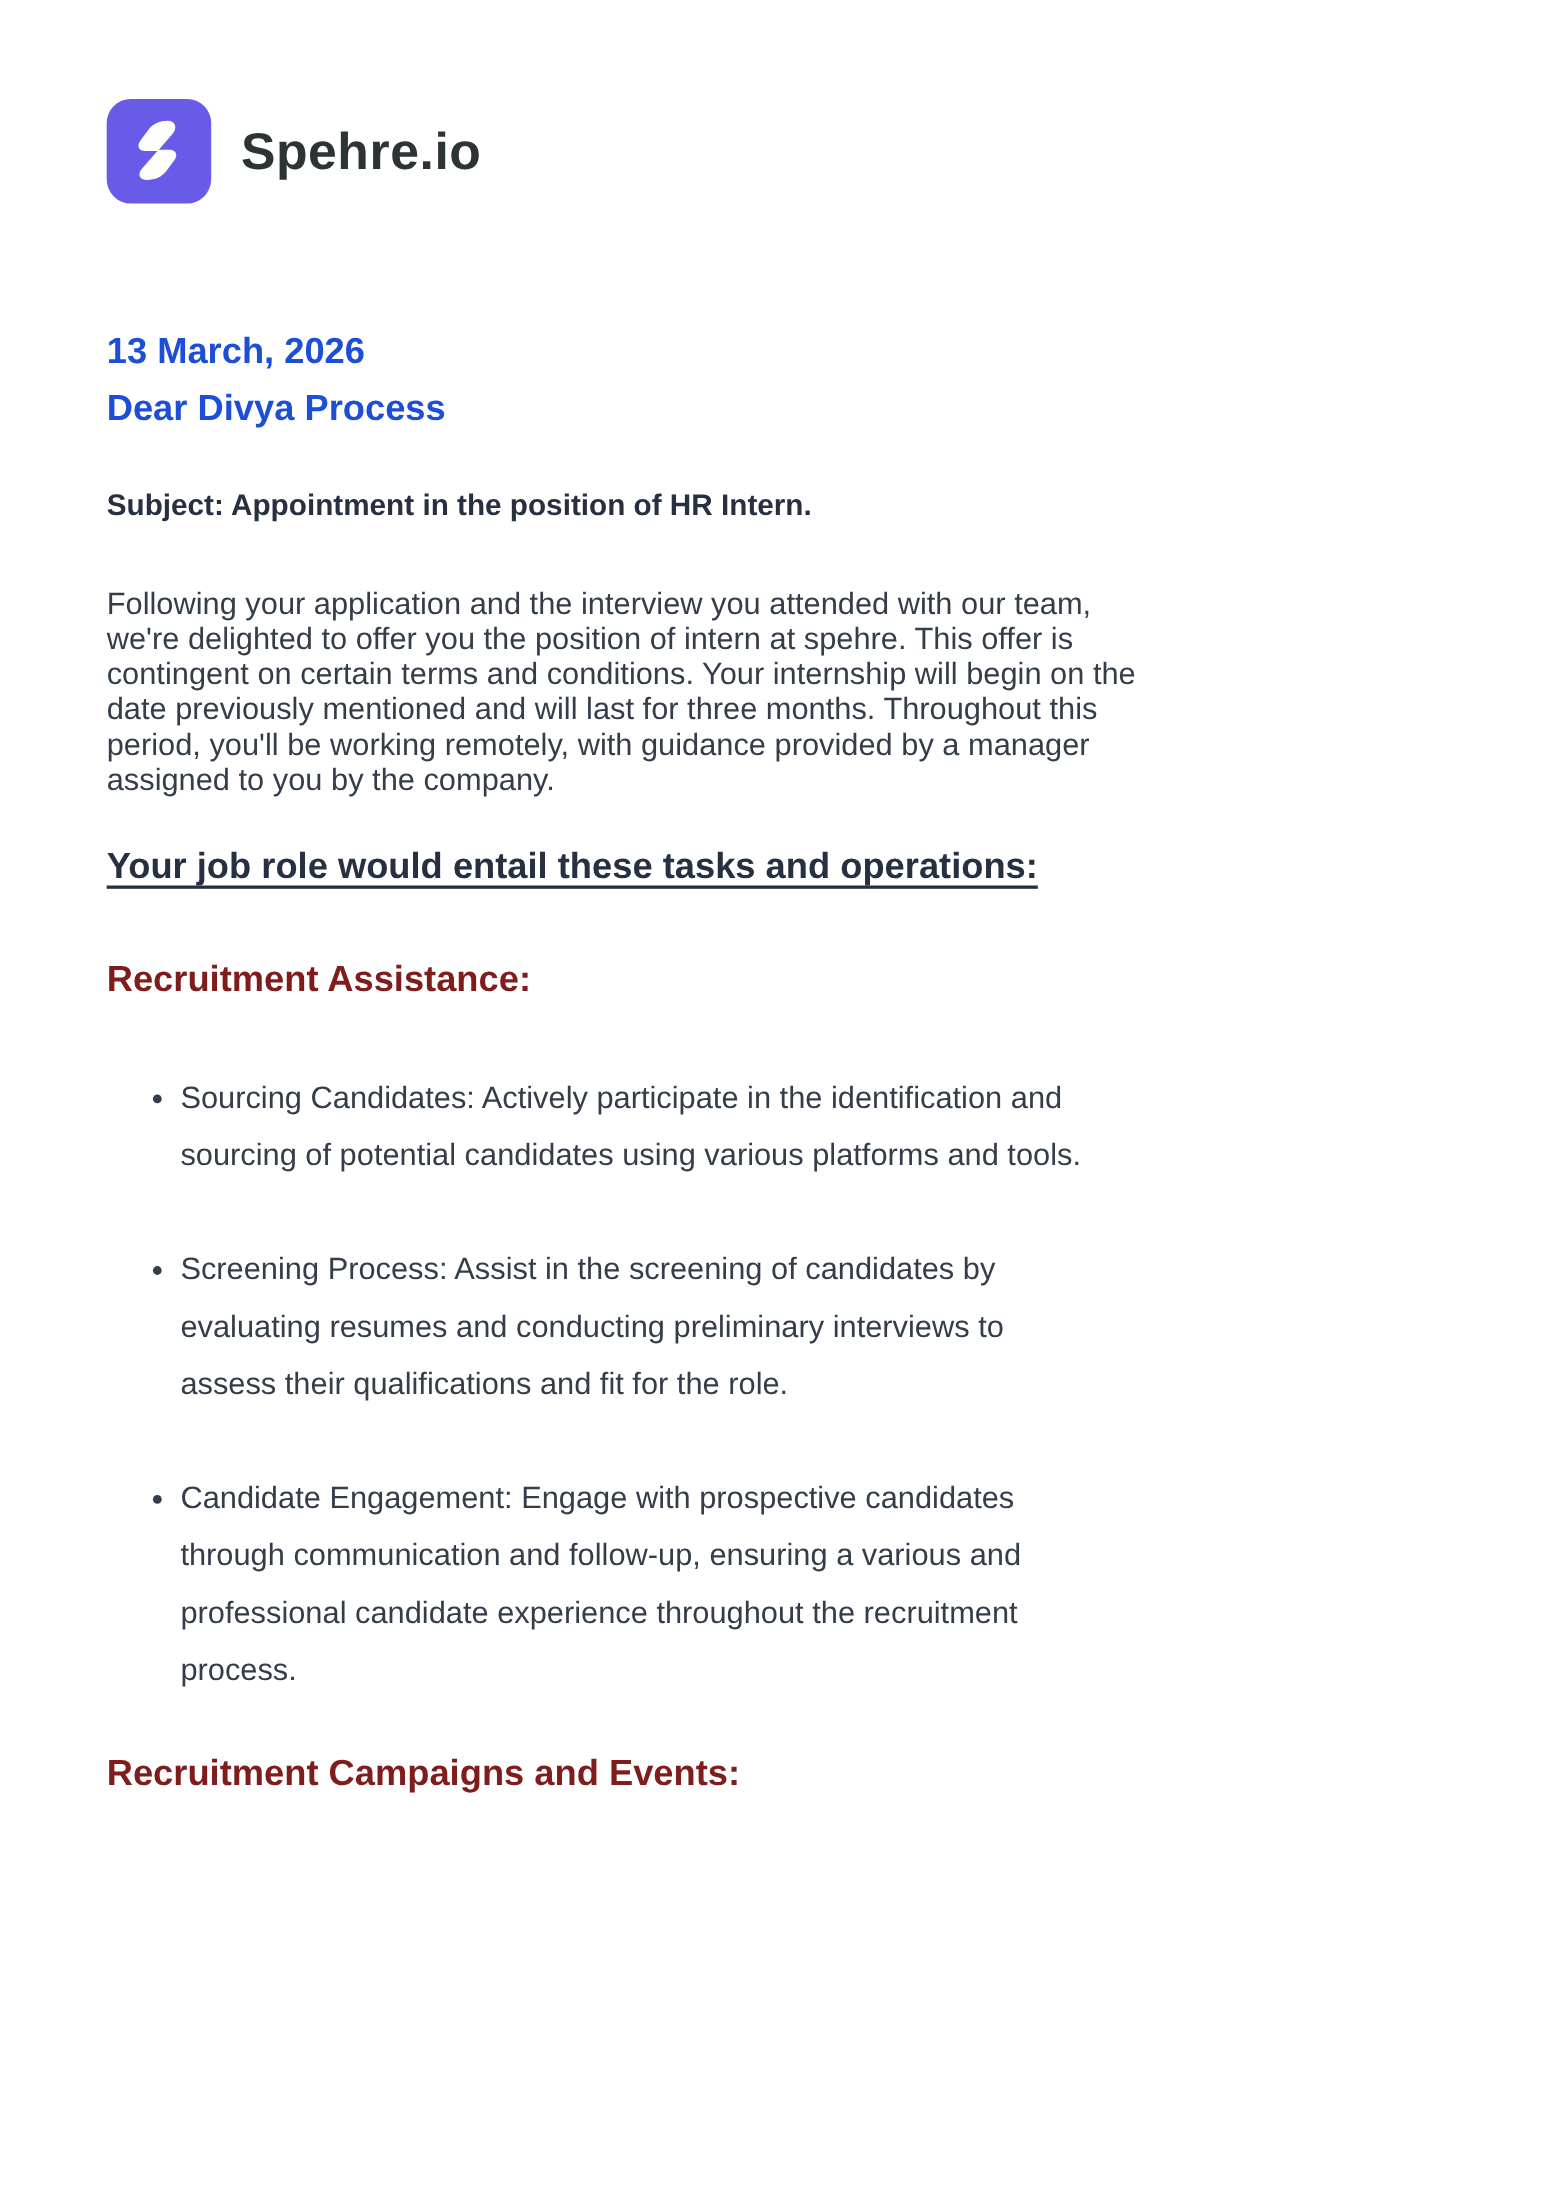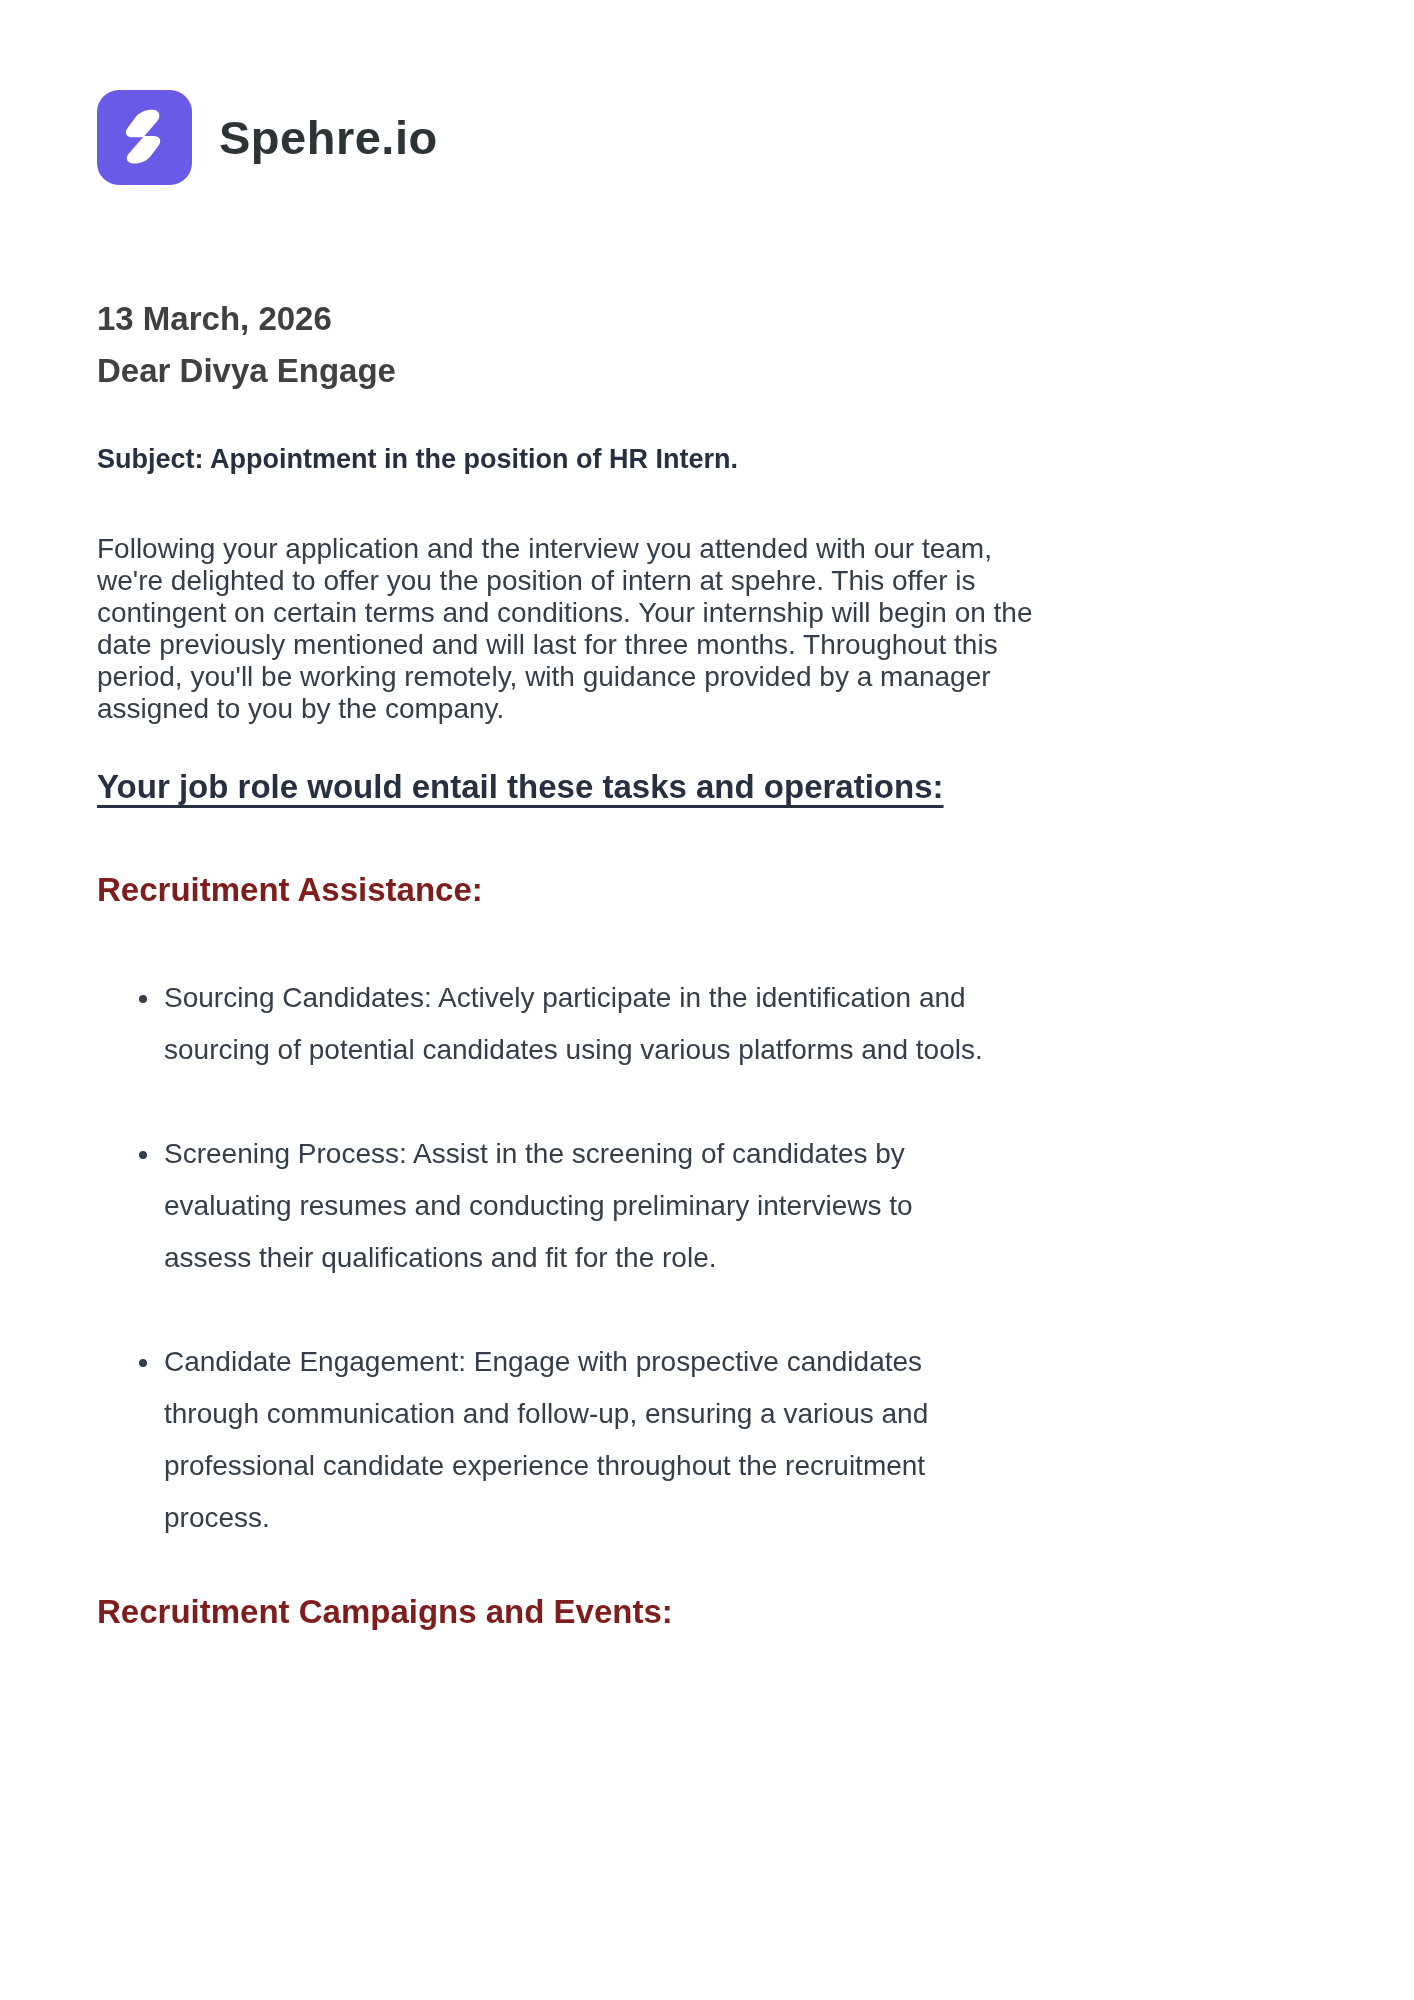--- a/index.html
+++ b/index.html
@@ -43,21 +43,21 @@
   }
   
   .date-block {
     margin: 0 0 40px 0;
   }
   .date-block p {
     margin: 0;
     font-size: 33px;
     font-weight: 700;
     line-height: 52px;
-    color: #404040;
+    color: #1d4ed8;
   }
   .subject {
     margin: 0 0 52px 0;
     font-size: 27px;
     font-weight: 700;
     line-height: 44px;
     color: #273040;
   }
   .body-par {
     margin: 0 0 40px 0;
@@ -122,21 +122,21 @@
             L 69 24
             C 76 16 72 6 62 6 Z"></path>
         </svg>
       </span>
     </div>
     <div class="brand-name">Spehre.io</div>
   </header>
 
   <div class="date-block">
     <p>13 March, 2026</p>
-    <p>Dear Divya Engage</p>
+    <p>Dear Divya Process</p>
   </div>
 
   <p class="subject">Subject: Appointment in the position of HR Intern.</p>
 
   <p class="body-par">Following your application and the interview you attended with our team, we're delighted to offer you the position of intern at spehre. This offer is contingent on certain terms and conditions. Your internship will begin on the date previously mentioned and will last for three months. Throughout this period, you'll be working remotely, with guidance provided by a manager assigned to you by the company.</p>
 
   <h2 class="tasks-heading">Your job role would entail these tasks and operations:</h2>
 
   <h3 class="sub-heading">Recruitment Assistance:</h3>
 

